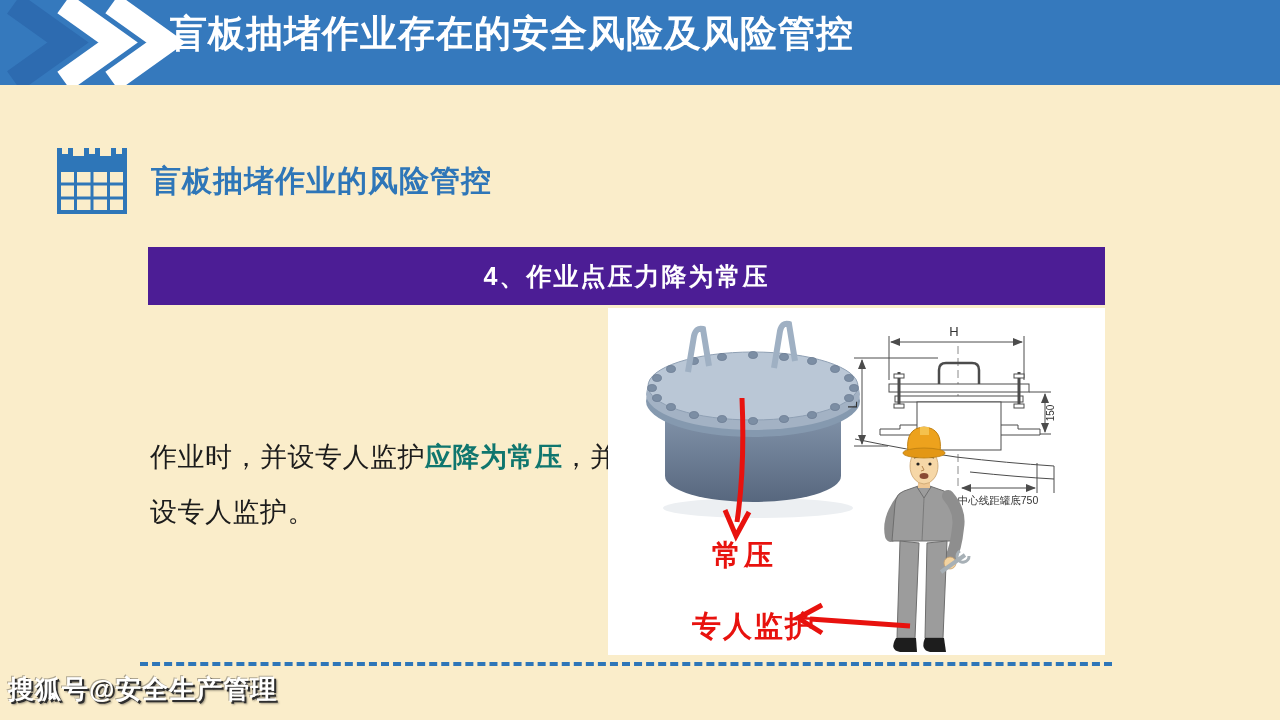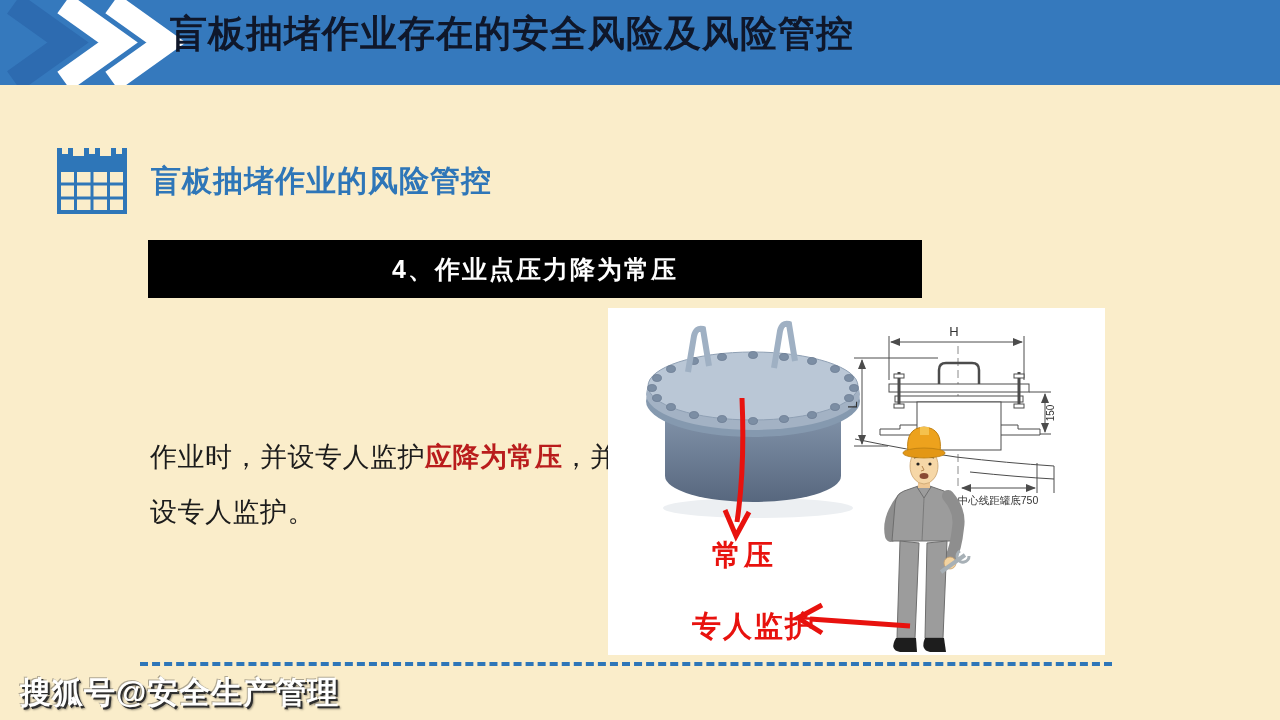--- a/index.html
+++ b/index.html
@@ -4,47 +4,47 @@
 <style>
   * { margin:0; padding:0; box-sizing:border-box; }
   html,body { width:1280px; height:720px; overflow:hidden; }
   body { font-family:"Liberation Sans","DejaVu Sans",sans-serif; }
   .slide { position:relative; width:1280px; height:720px; background:#faedca; overflow:hidden; }
 
   
   .topbar { position:absolute; left:0; top:0; width:1280px; height:85px; background:#3579bd; }
   .chevrons { position:absolute; left:0; top:0; }
   .slide-title { position:absolute; left:170px; top:0; height:68px; display:flex; align-items:center;
-    color:#0f172a; font-size:37px; font-weight:bold; letter-spacing:1px; white-space:nowrap; }
+    color:#ffffff; font-size:37px; font-weight:bold; letter-spacing:1px; white-space:nowrap; }
 
   
   .section-head { position:absolute; left:56px; top:148px; display:flex; align-items:center; gap:23px; }
   .section-heading { color:#2e76b8; font-size:30px; font-weight:bold; letter-spacing:1px; }
 
   
-  .banner { position:absolute; left:148px; top:240px; width:774px; height:58px; background:#000000;
+  .banner { position:absolute; left:148px; top:247px; width:957px; height:58px; background:#4c1d95;
     display:flex; align-items:center; justify-content:center; }
   .banner span { color:#ffffff; font-size:25px; font-weight:bold; letter-spacing:2px; }
 
   
   .body-text { position:absolute; left:150px; top:430px; width:482px; font-size:27px; line-height:55px;
     color:#1c1c1c; letter-spacing:0.5px; }
-  .hl { color:#b91c1c; font-weight:bold; }
+  .hl { color:#0f766e; font-weight:bold; }
 
   
   .panel { position:absolute; left:608px; top:308px; width:497px; height:347px; background:#ffffff; }
   .panel svg { display:block; }
   .panel text { font-family:"Liberation Sans","DejaVu Sans",sans-serif; }
 
   
   .dashed { position:absolute; left:140px; top:662px; width:972px; height:0; border-top:4px dashed #2e76b8; }
 
   
-  .watermark { position:absolute; left:8px; top:672px; font-size:31px; font-weight:bold; color:#ffffff;
-    letter-spacing:1px; text-shadow:2px 2px 0 #2e2e2e, 3px 3px 2px rgba(0,0,0,0.35), -1px -1px 0 rgba(60,60,60,0.4);margin-left:12px; }
+  .watermark { position:absolute; left:8px; top:672px; font-size:26px; font-weight:bold; color:#ffffff;
+    letter-spacing:1px; text-shadow:2px 2px 0 #2e2e2e, 3px 3px 2px rgba(0,0,0,0.35), -1px -1px 0 rgba(60,60,60,0.4); }
 </style>
 </head>
 <body>
 
 <div class="slide">
 
   <header class="topbar">
     <svg class="chevrons" width="185" height="85" viewBox="0 0 185 85">
       <polyline points="14,4 68,42.5 14,81" fill="none" stroke="#2d6bb0" stroke-width="24"></polyline>
       <polyline points="64,4 118,42.5 64,81" fill="none" stroke="#ffffff" stroke-width="23"></polyline>

